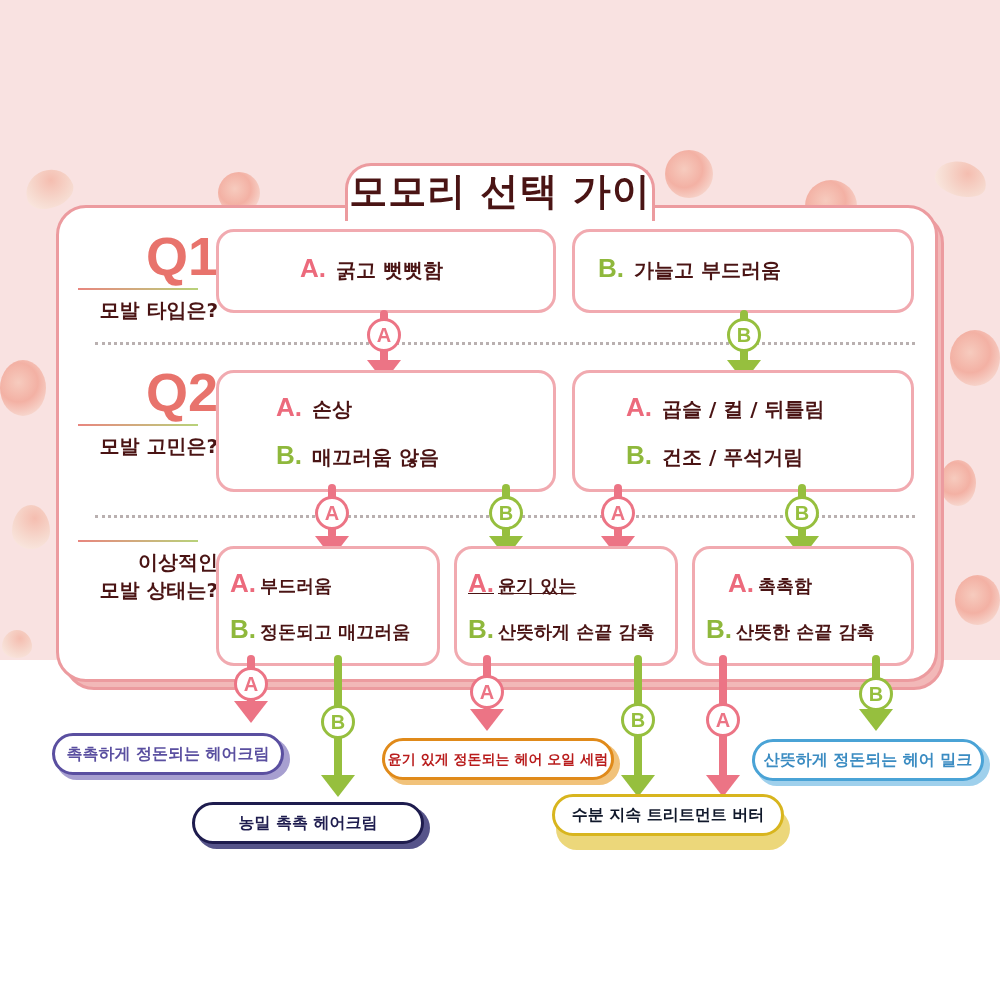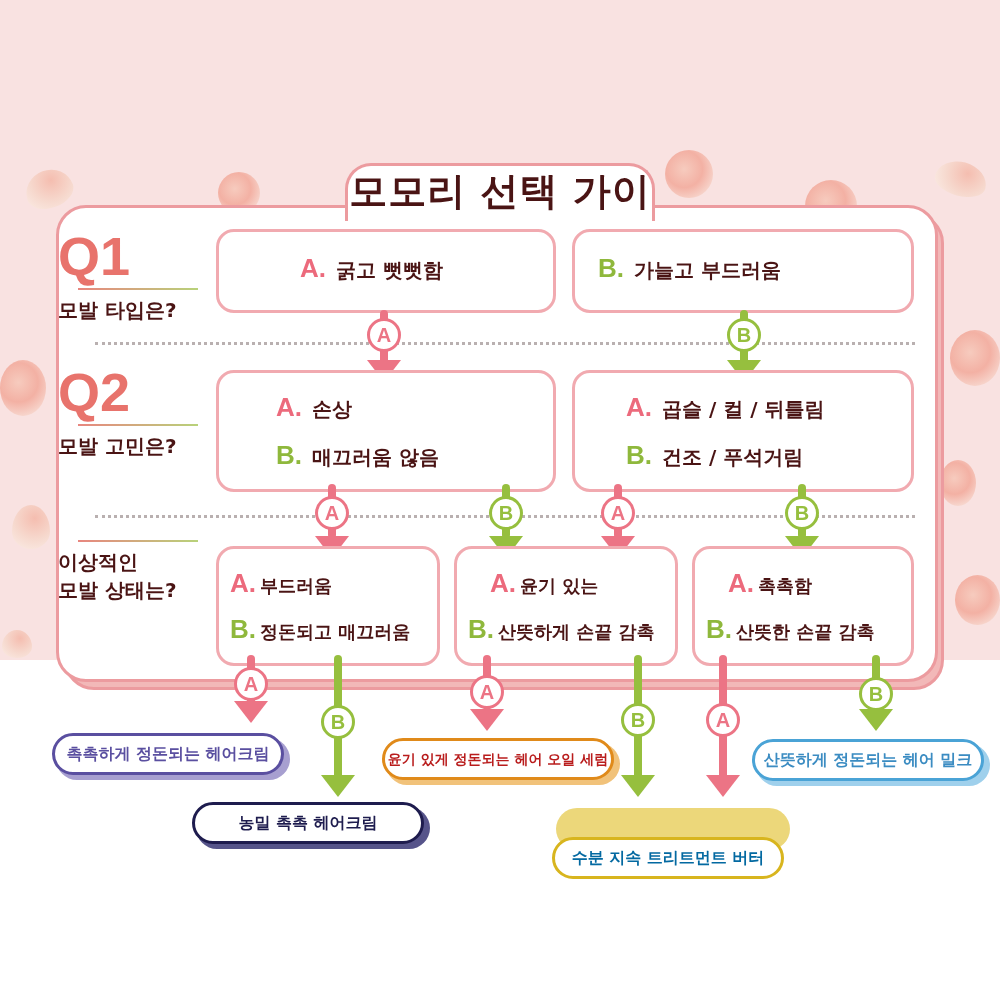--- a/index.html
+++ b/index.html
@@ -4,21 +4,21 @@
 <style>
   html,body{margin:0;padding:0;}
   body{width:1000px;height:1000px;position:relative;overflow:hidden;background:#ffffff;font-family:"DejaVu Sans","Liberation Sans",sans-serif;}
   .bg-top{position:absolute;left:0;top:0;width:1000px;height:660px;background:#f9e2e1;}
   .peach{position:absolute;border-radius:50%;background:radial-gradient(circle at 40% 40%,#f6c7b8 0%,#f2a899 45%,#f7d6cc 80%,rgba(247,214,204,0) 100%);opacity:.85;}
   .slice{position:absolute;border-radius:50% 50% 50% 50%/60% 60% 40% 40%;background:radial-gradient(circle at 60% 30%,#f4b9aa 0%,#f6d8cc 55%,#fbeee7 100%);opacity:.9;}
   .panel-shadow{position:absolute;left:64px;top:213px;width:880px;height:477px;border-radius:30px;background:#f2b8b8;border:3px solid #ec9b9f;box-sizing:border-box;}
   .panel{position:absolute;left:56px;top:205px;width:882px;height:477px;border-radius:30px;background:#ffffff;border:3px solid #ec9b9f;box-sizing:border-box;}
   .title-wrap{position:absolute;left:345px;top:163px;width:310px;height:58px;background:#fff;border:3px solid #ec9b9f;border-bottom:none;border-radius:26px 26px 0 0;box-sizing:border-box;}
   .title{position:absolute;left:345px;top:166px;width:310px;text-align:center;font-size:38px;font-weight:bold;color:#4a1414;letter-spacing:1px;}
-  .q{position:absolute;width:160px;text-align:left;}
+  .q{position:absolute;width:160px;text-align:right;}
   .q .num{font-size:54px;font-weight:bold;color:#e8736c;line-height:56px;font-family:"Liberation Sans",sans-serif;}
   .q .line{width:120px;height:2px;margin:4px auto 6px;background:linear-gradient(90deg,#e8867f,#b8d27a);}
   .q .txt{font-size:20px;font-weight:bold;color:#4a1414;line-height:28px;}
   .dots{position:absolute;left:95px;width:820px;border-top:3px dotted #b9b0b0;height:0;}
   .box{position:absolute;background:#fff;border:3px solid #f1aab0;border-radius:18px;box-sizing:border-box;}
   .opt{position:absolute;font-size:20px;font-weight:bold;color:#4a1414;white-space:nowrap;}
   .lbl{font-size:26px;font-weight:bold;font-family:"Liberation Sans",sans-serif;margin-right:10px;}
   .la{color:#ec6a7c;}
   .lb{color:#8fb83c;}
   .arrow{position:absolute;width:40px;}
@@ -128,21 +128,21 @@
 </div>
 
 <div class="box" style="left:216px;top:546px;width:224px;height:120px;"></div>
 <div class="opt" style="left:230px;top:568px;font-size:18px;">
   <span class="lbl la" style="margin-right:4px;">A.</span><span>부드러움</span>
 </div>
 <div class="opt" style="left:230px;top:614px;font-size:18px;">
   <span class="lbl lb" style="margin-right:4px;">B.</span><span>정돈되고 매끄러움</span>
 </div>
 <div class="box" style="left:454px;top:546px;width:224px;height:120px;"></div>
-<div class="opt" style="left:490px;top:568px;font-size:18px;">
+<div class="opt" style="left:468px;top:568px;font-size:18px;text-decoration:underline;">
   <span class="lbl la" style="margin-right:4px;">A.</span><span>윤기 있는</span>
 </div>
 <div class="opt" style="left:468px;top:614px;font-size:18px;">
   <span class="lbl lb" style="margin-right:4px;">B.</span><span>산뜻하게 손끝 감촉</span>
 </div>
 <div class="box" style="left:692px;top:546px;width:222px;height:120px;"></div>
 <div class="opt" style="left:728px;top:568px;font-size:18px;">
   <span class="lbl la" style="margin-right:4px;">A.</span><span>촉촉함</span>
 </div>
 <div class="opt" style="left:706px;top:614px;font-size:18px;">
@@ -189,20 +189,20 @@
 <div class="pill" style="left:192px;top:802px;width:232px;border-color:#1e1c4e;color:#1e1c4e;">
   <span>농밀 촉촉 헤어크림</span>
 </div>
 
 <div class="pill-shadow" style="left:386px;top:743px;width:234px;background:#f1c27a;"></div>
 <div class="pill" style="left:382px;top:738px;width:232px;border-color:#e08a1a;color:#b91c1c;font-size:14px;">
   <span>윤기 있게 정돈되는 헤어 오일 세럼</span>
 </div>
 
 <div class="pill-shadow" style="left:556px;top:808px;width:234px;background:#ecd77a;"></div>
-<div class="pill" style="left:552px;top:837px;width:232px;border-color:#d8b51e;color:#0369a1;">
+<div class="pill" style="left:552px;top:794px;width:232px;border-color:#d8b51e;color:#0f172a;">
   <span>수분 지속 트리트먼트 버터</span>
 </div>
 
 <div class="pill-shadow" style="left:756px;top:744px;width:234px;background:#9fd0ec;"></div>
 <div class="pill" style="left:752px;top:739px;width:232px;border-color:#4aa3d6;color:#3b8cc2;">
   <span>산뜻하게 정돈되는 헤어 밀크</span>
 </div>
 
 </body></html>

